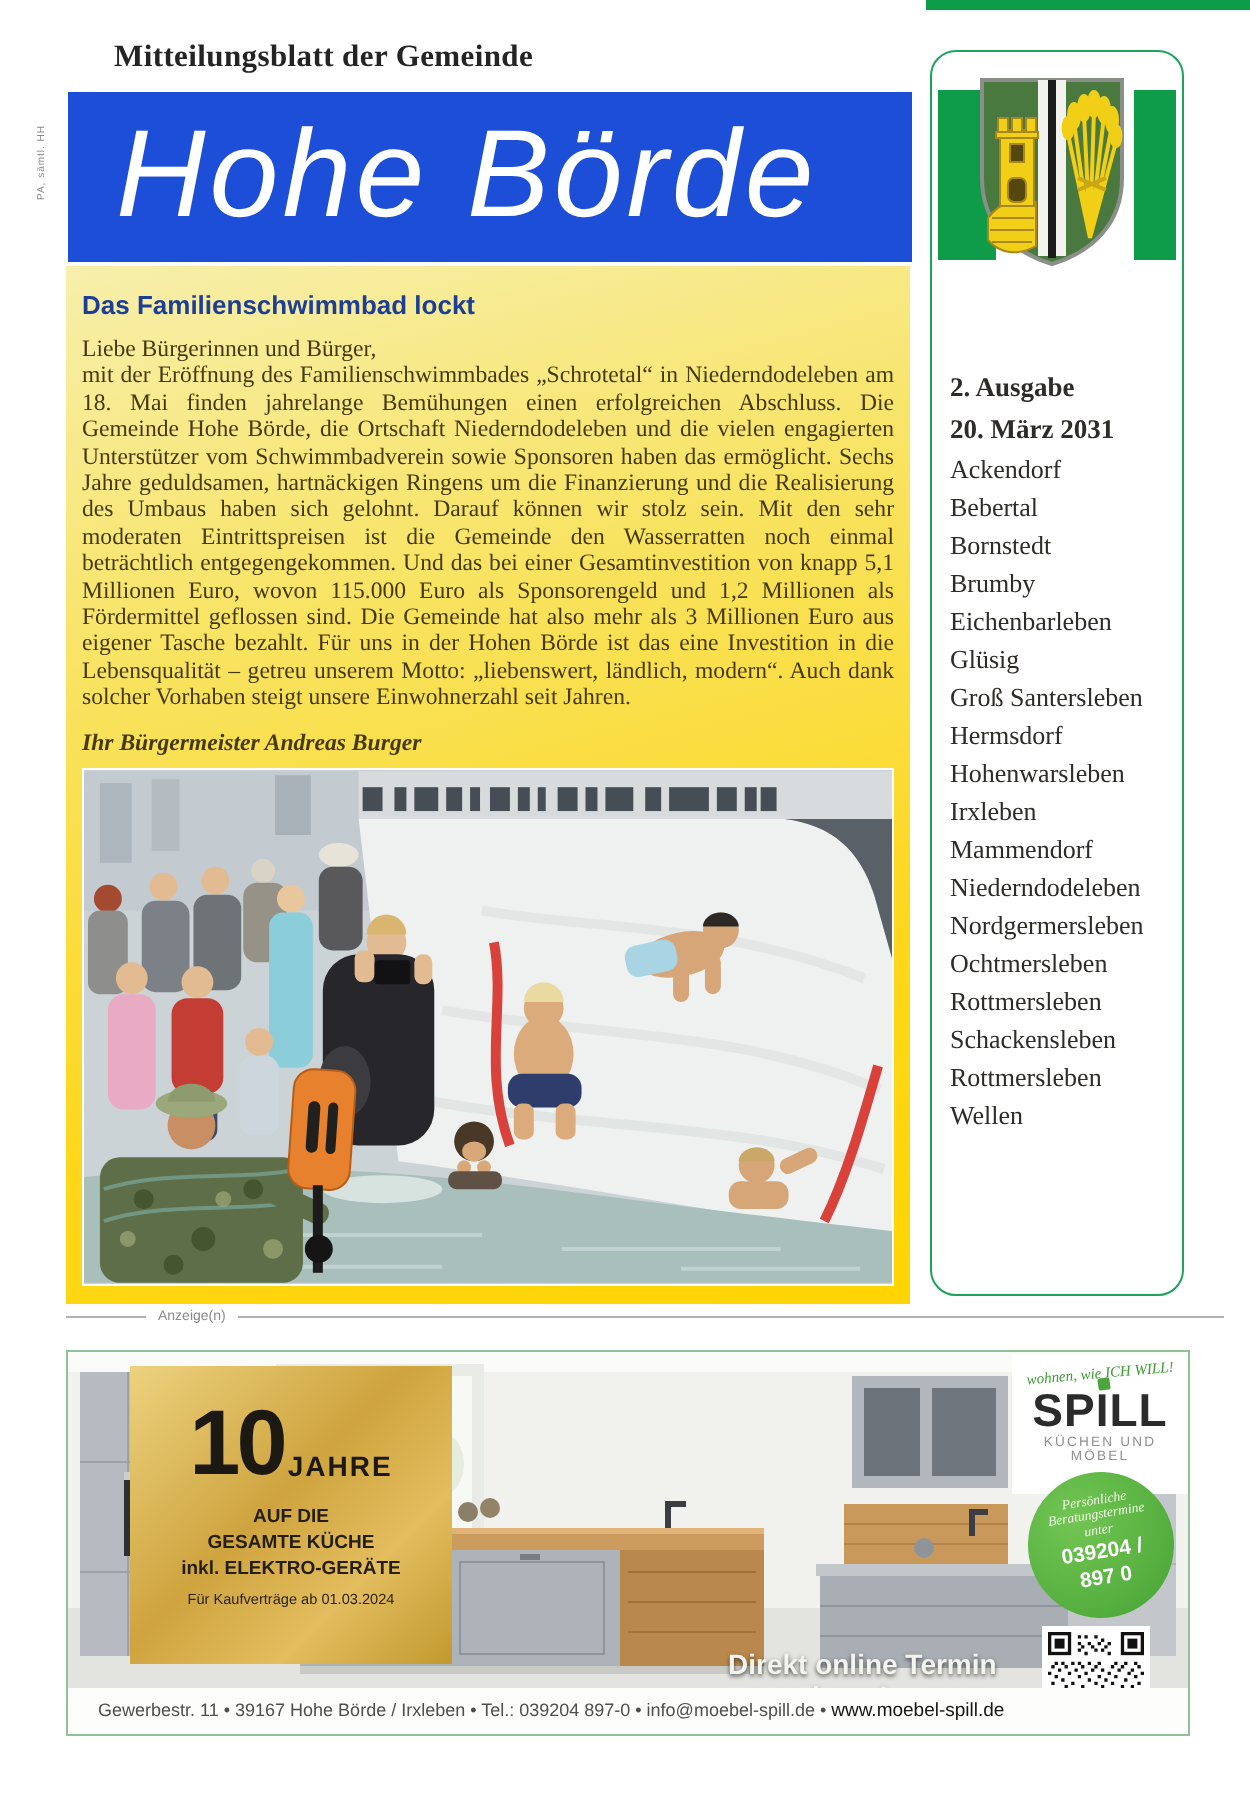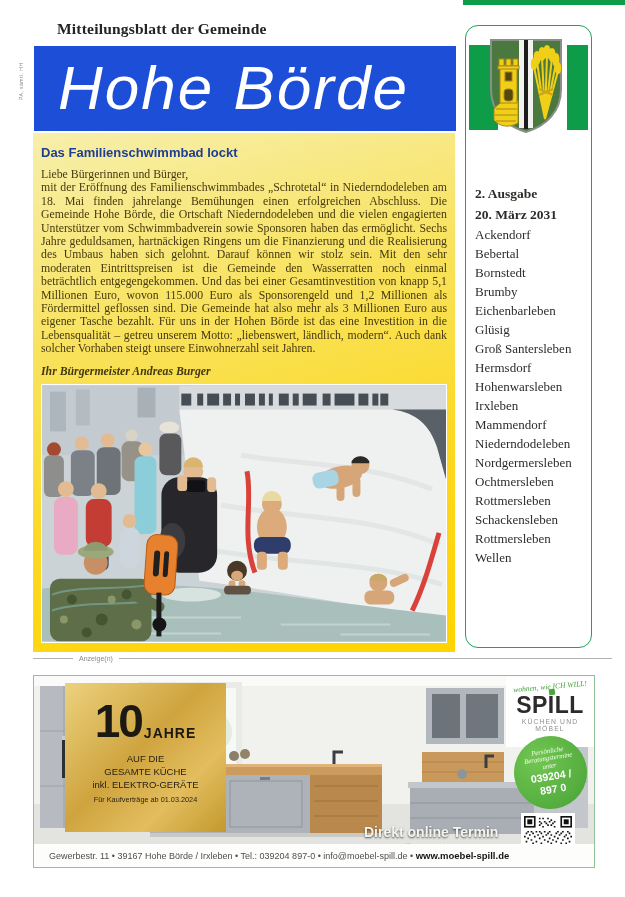--- a/index.html
+++ b/index.html
@@ -57,21 +57,21 @@
   .gold-badge{position:absolute;left:31px;top:7px;width:161px;height:149px;
     background:linear-gradient(135deg,#ecd27e 0%,#cfa43f 45%,#e3bd5e 72%,#c2992f 100%);
     text-align:center;box-sizing:border-box;padding-top:15px;color:#1c1812;}
   .badge-years{display:flex;justify-content:center;align-items:flex-end;line-height:1;}
   .badge-years .num{font-size:46px;font-weight:bold;letter-spacing:-2px;}
   .badge-years .word{font-size:14px;font-weight:bold;margin:12px 0 4px 2px;letter-spacing:1px;}
   .badge-band{margin:7px -2px 0 -2px;background:#55b054;height:18px;line-height:18px;
     font-size:13.5px;font-weight:bold;letter-spacing:.3px;}
   .badge-band .w{color:#f4faf0;}
   .badge-band .b{color:#141414;}
-  .badge-line{font-size:9.5px;font-weight:normal;line-height:13px;color:#241f12;}
+  .badge-line{font-size:9.5px;font-weight:bold;line-height:13px;color:#241f12;}
   .badge-line.first{margin-top:8px;}
   .badge-small{font-size:7.3px;margin-top:4px;color:#2c2414;}
   .spill-panel{position:absolute;left:472px;top:1px;width:88px;height:70px;background:#fff;
     text-align:center;}
   .spill-slogan{font-family:"Liberation Serif",serif;font-style:italic;font-size:7.5px;
     color:#3f9c35;transform:rotate(-5deg);margin-top:5px;}
   .spill-logo{font-size:23px;font-weight:bold;color:#2b2b2b;letter-spacing:.5px;
     line-height:24px;margin-top:2px;}
   .logo-i{position:relative;display:inline-block;}
   .logo-i::before{content:"";position:absolute;top:-4px;left:1px;width:6px;height:6px;
@@ -84,21 +84,21 @@
     line-height:7.3px;color:#f3fae8;}
   .phone-number{font-size:10.5px;font-weight:bold;color:#ffffff;line-height:11px;margin-top:2px;}
   .ad-cta{position:absolute;left:330px;top:148px;width:160px;text-align:left;
     font-size:14px;font-weight:bold;color:#f4f4ef;
     text-shadow:0 1px 2px rgba(40,40,40,.8);}
   .qr-block{position:absolute;left:487px;top:137px;width:54px;height:54px;background:#fff;
     box-sizing:border-box;padding:3px;}
   .address-strip{position:absolute;left:0;top:168px;width:560px;height:23px;background:#fdfdfc;
     line-height:23px;padding-left:15px;box-sizing:border-box;font-size:9px;color:#4e4e4e;
     white-space:nowrap;}
-  .address-strip .site{font-weight:bold;color:#151515;font-size:9.5px;}
+  .address-strip .site{font-weight:normal;color:#151515;font-size:9.5px;}
 </style>
 </head>
 <body>
 
 <div id="page">
 
   <div class="abs masthead-label">Mitteilungsblatt der Gemeinde</div>
   <div class="abs top-strip"></div>
   <div class="abs postal-note">PA, sämtl. HH</div>
   <div class="abs banner">

